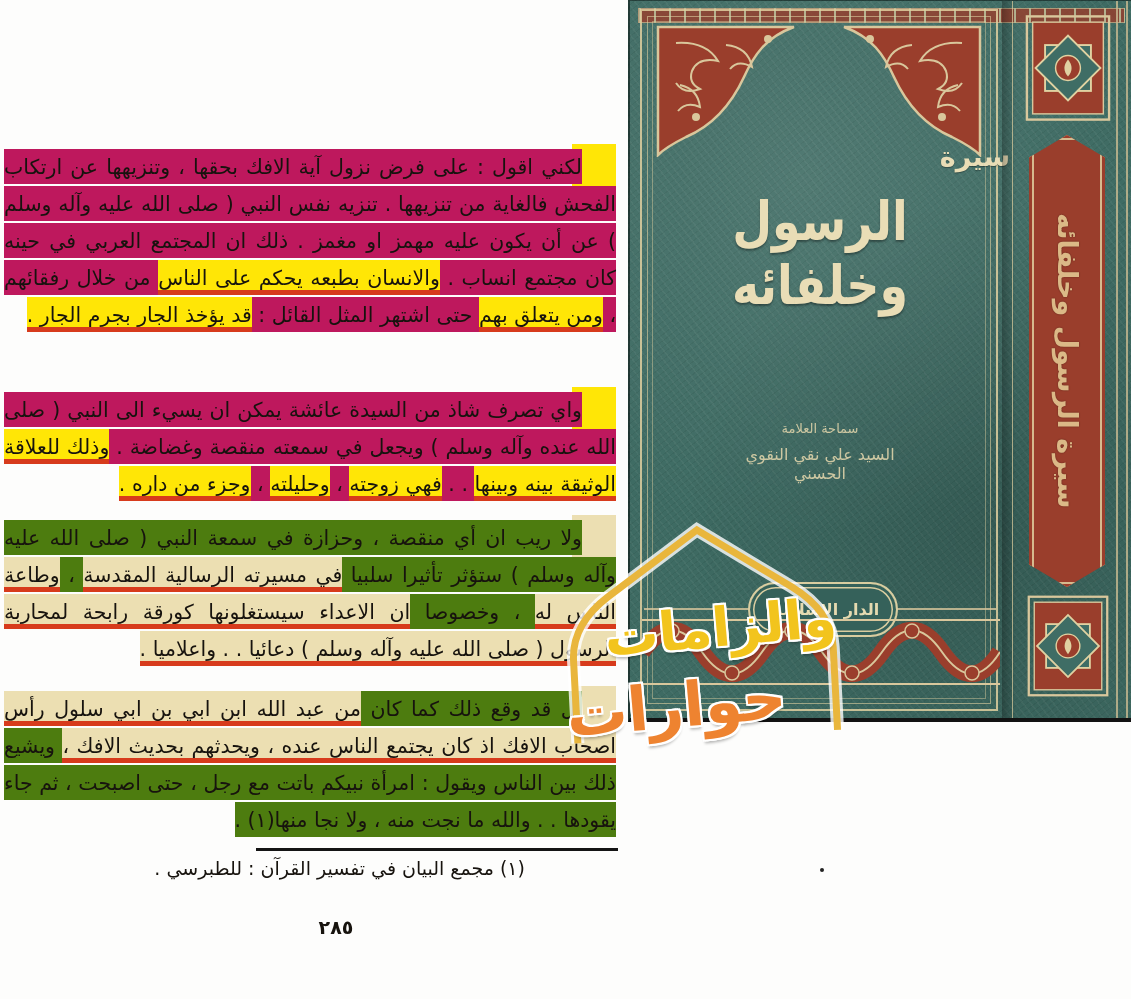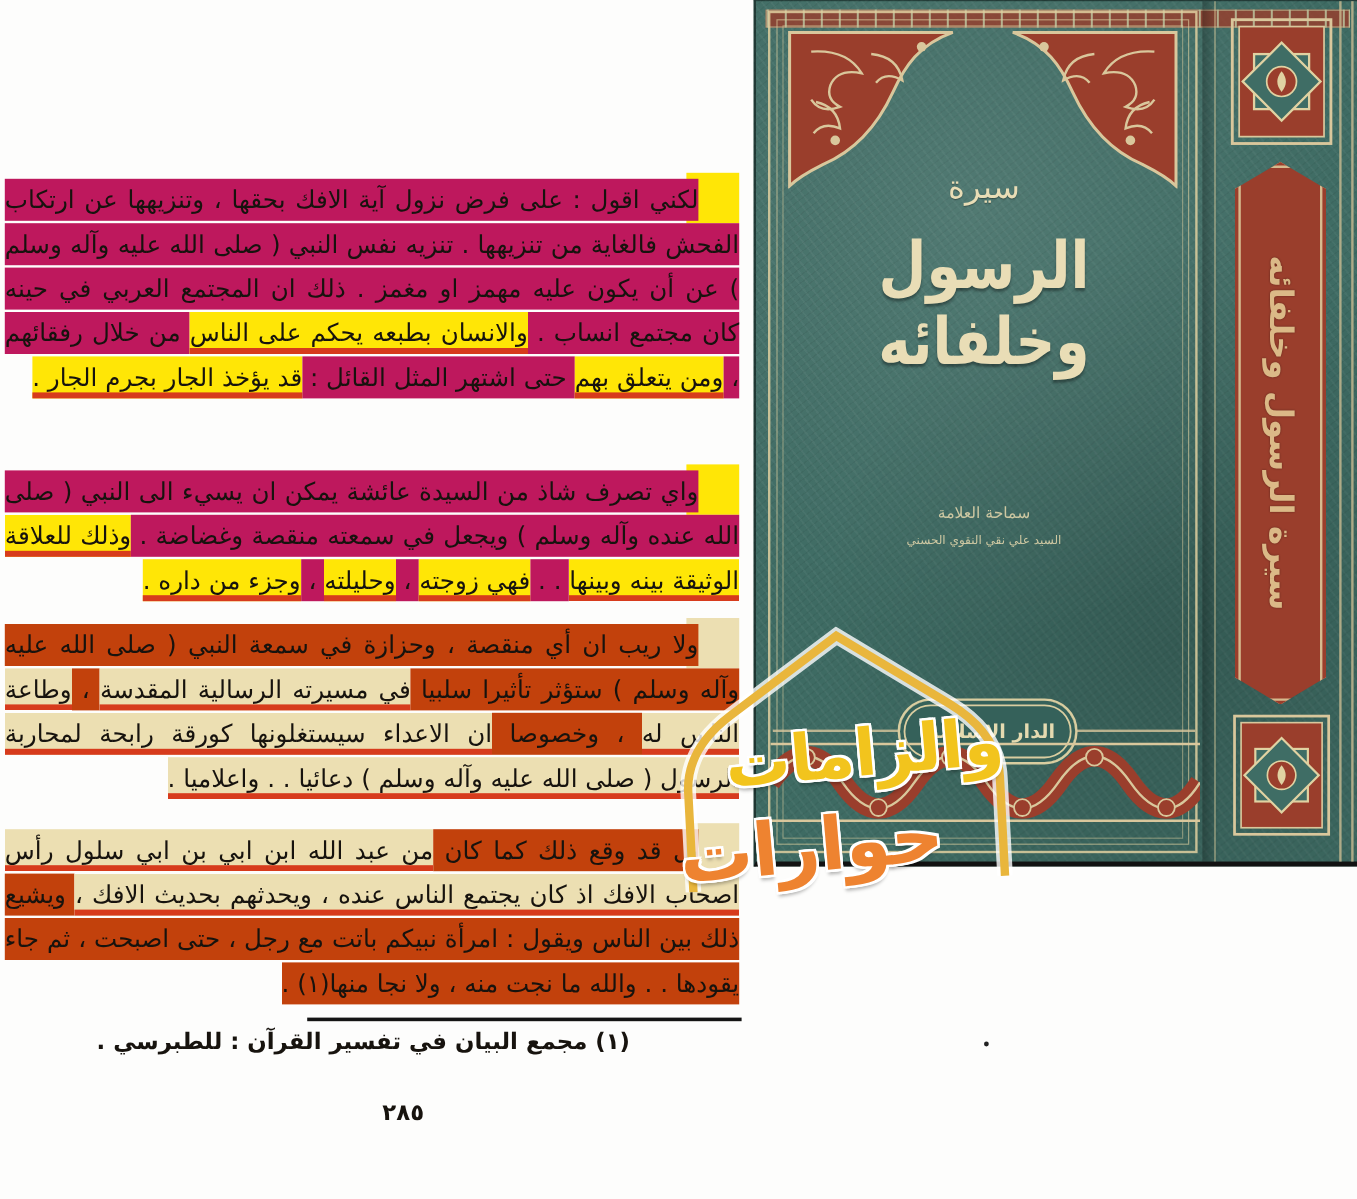--- a/index.html
+++ b/index.html
@@ -15,30 +15,30 @@
     font-size:20.5px;line-height:37px;text-align:justify;
   }
   .para{margin:0;position:absolute;right:0;left:0;text-indent:34px;}
   .para span{padding:5.5px 0;-webkit-box-decoration-break:clone;box-decoration-break:clone;}
   .p1{top:12px;}
   .p2{top:148px;}
   .p3{top:391px;}
   .p4{top:519px;}
   .p5{top:690px;}
   .hl-y span{background:#be185d;}
-  .hl-c span{background:#c2410c;}
+  .hl-c span{background:#4d7c0f;}
   .hl-y .redline{background:linear-gradient(#d73b1c,#d73b1c) 0 100%/100% 5px no-repeat,linear-gradient(#ffe606,#ffe606);}
   .hl-c .redline{background:linear-gradient(#d73b1c,#d73b1c) 0 100%/100% 5px no-repeat,linear-gradient(#ecdfb2,#ecdfb2);}
   .hl-y::before,.hl-c::before{content:"";position:absolute;top:-4px;right:0;width:44px;height:42px;z-index:-1;}
   .hl-y::before{background:#ffe606;}
   .hl-c::before{background:#ecdfb2;}
   .fn-sep{position:absolute;top:848px;left:256px;width:362px;height:3px;background:#141414;}
   .footnote{
     position:absolute;top:857px;right:606px;direction:rtl;white-space:nowrap;
-    font-size:19px;color:#17130e;font-weight:bold;
+    font-size:19px;color:#17130e;font-weight:normal;
   }
   .pagenum{position:absolute;top:916px;left:300px;width:72px;text-align:center;
     font-size:19px;font-weight:bold;color:#17130e;}
   .scan-dot{position:absolute;left:820px;top:868px;width:4px;height:4px;border-radius:50%;background:#222;}
 
   
   .cover{
     position:absolute;left:628px;top:0;width:503px;height:722px;box-sizing:border-box;
     border-left:2px solid rgba(0,0,0,.45);
     border-top:1px solid rgba(0,0,0,.4);
@@ -54,30 +54,30 @@
   .top-band{position:absolute;left:8px;top:7px;width:487px;height:15px;opacity:.8;
     border:1px solid rgba(224,208,160,.7);
     background:repeating-linear-gradient(90deg, rgba(217,199,156,.95) 0 2px, #9a3e2c 2px 15px);}
   .frame{position:absolute;border:2px solid rgba(224,208,160,.85);}
   .f1{left:10px;top:8px;width:358px;height:702px;}
   .f2{left:17px;top:15px;width:344px;height:688px;border-width:1px;border-color:rgba(224,208,160,.6);}
   .f3{left:22px;top:20px;width:334px;height:678px;border-width:1px;border-color:rgba(224,208,160,.45);}
   .corner{position:absolute;top:24px;width:140px;height:132px;}
   .corner.tl{left:26px;}
   .corner.tr{left:212px;transform:scaleX(-1);}
-  .title-small{position:absolute;left:0;top:140px;width:380px;text-align:center;
-    color:#e9ddb6;font-size:27px;font-weight:normal;letter-spacing:2px;
+  .title-small{position:absolute;left:0;top:140px;width:380px;text-align:right;
+    color:#e9ddb6;font-size:27px;font-weight:bold;letter-spacing:2px;
     text-shadow:0 1px 1px rgba(0,0,0,.35);filter:blur(.2px);}
   .title-main{position:absolute;left:20px;top:198px;width:340px;text-align:center;direction:rtl;
     color:#e9ddb6;font-size:46px;font-weight:bold;transform:scaleY(1.18);
     text-shadow:0 2px 2px rgba(0,0,0,.35);filter:blur(.25px);}
   .author{position:absolute;left:90px;top:372px;width:200px;text-align:center;direction:rtl;
     color:#ddd2a9;filter:blur(.5px);opacity:.9;margin-top:48px;}
   .author-line1{font-size:13px;margin-bottom:9px;}
-  .author-line2{font-size:10px;}
+  .author-line2{font-size:16px;}
   .pub-line{position:absolute;left:14px;top:607px;width:352px;height:2px;background:rgba(217,199,156,.8);}
   .publisher-pill{
     position:absolute;left:118px;top:581px;width:150px;height:55px;border-radius:28px;
     background:#35615a;border:2px solid #d9cda0;
     box-shadow:inset 0 0 0 3px #35615a, inset 0 0 0 4.5px #d9cda0;
     display:flex;align-items:center;justify-content:center;
     color:#e5dab0;font-size:16px;font-weight:bold;direction:rtl;filter:blur(.3px);
   }
   .bottom-band{position:absolute;left:12px;top:616px;width:358px;height:70px;}
   .hinge{position:absolute;left:372px;top:0;width:14px;height:100%;

